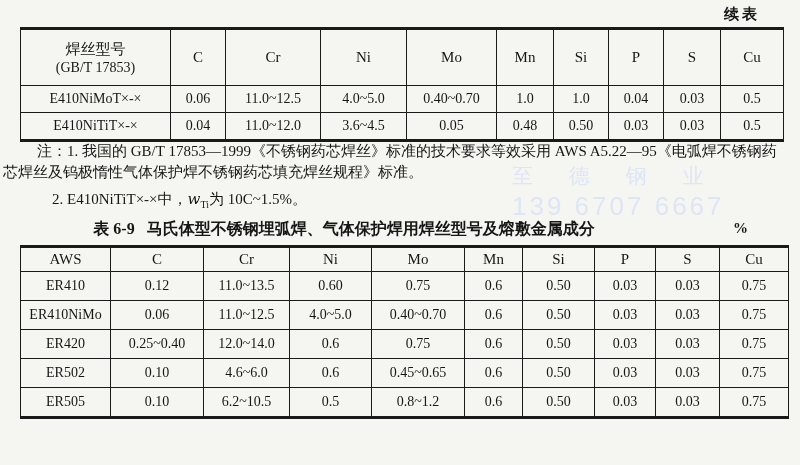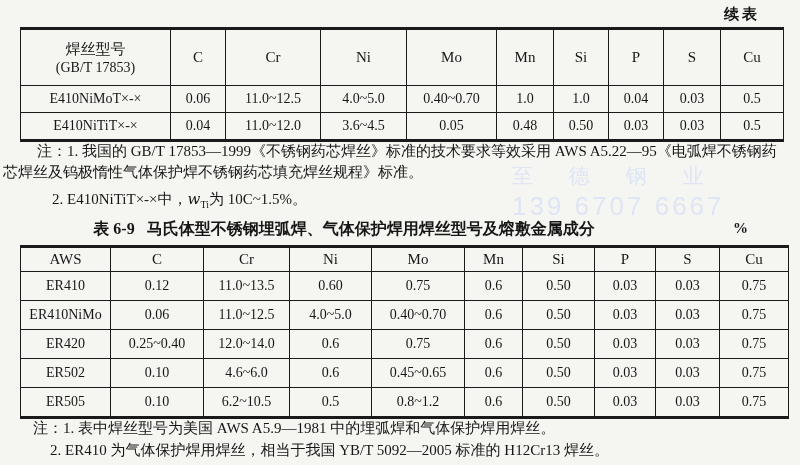--- a/index.html
+++ b/index.html
@@ -232,18 +232,14 @@
           <td>0.8~1.2</td>
           <td>0.6</td>
           <td>0.50</td>
           <td>0.03</td>
           <td>0.03</td>
           <td>0.75</td>
         </tr>
       </tbody>
   </table>
 
-  <div class="notes notes2">
-    <div class="nline">注：1. 表中焊丝型号为美国 AWS A5.9—1981 中的埋弧焊和气体保护焊用焊丝。</div>
-    <div class="nline indent2">2. ER410 为气体保护焊用焊丝，相当于我国 YB/T 5092—2005 标准的 H12Cr13 焊丝。</div>
-  </div>
 
 </div>
 
 </body></html>

